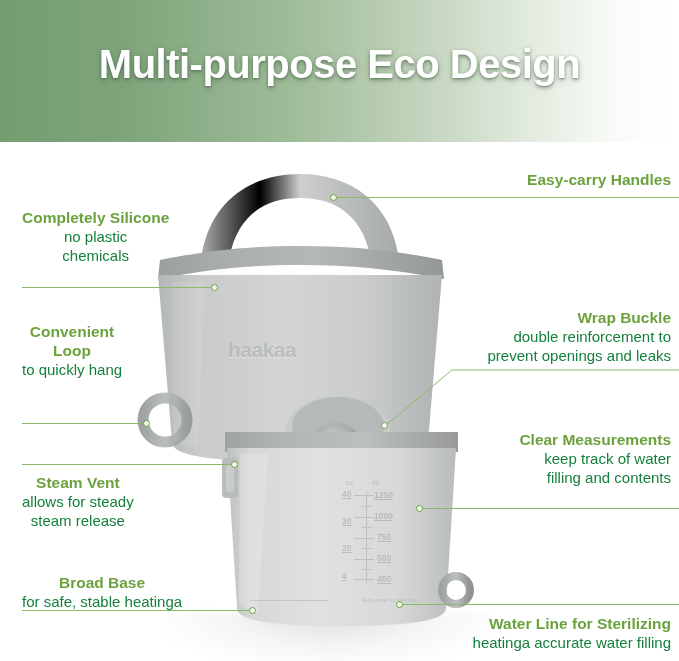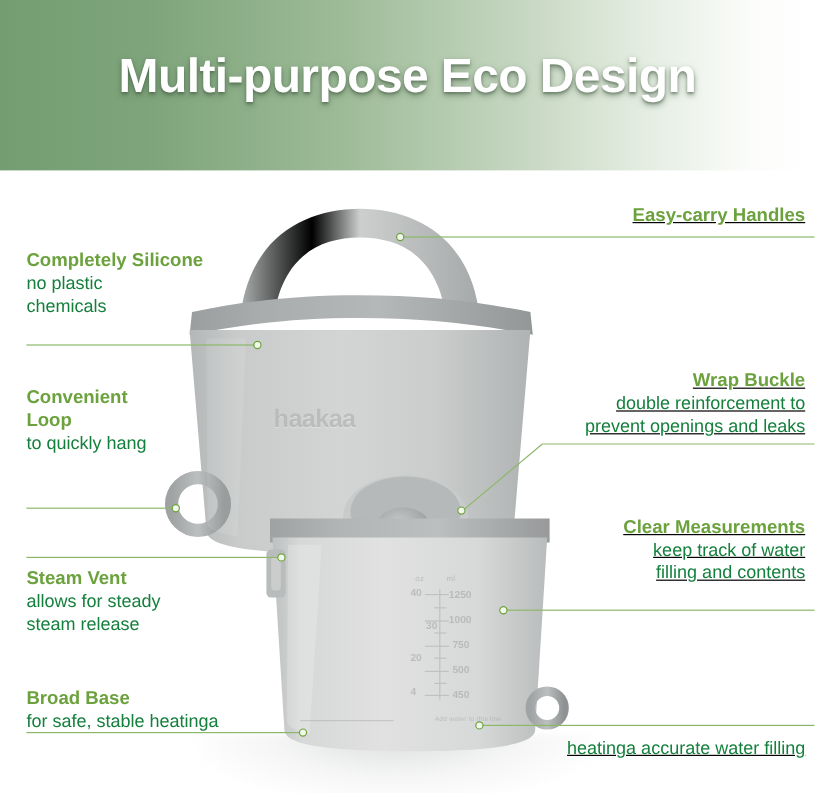--- a/index.html
+++ b/index.html
@@ -30,22 +30,22 @@
   
   .callout{position:absolute;}
   .callout .ttl{
     font-size:15.5px;font-weight:bold;color:#6ca23e;
     line-height:19px;white-space:nowrap;
   }
   .callout .sub{
     font-size:15px;font-weight:normal;color:#15803d;
     line-height:19px;white-space:nowrap;
   }
-  .callout.left{text-align:left;}
-  .callout.right{text-align:right;text-decoration:underline;}
+  .callout.left{text-align:center;}
+  .callout.right{text-align:right;}
 
   
   .leader{position:absolute;height:1px;background:#8cb86a;}
   .dot{
     position:absolute;width:7px;height:7px;border-radius:50%;
     border:1.3px solid #6ca23e;background:#f2f7ec;box-sizing:border-box;
   }
 
   
   #product{position:absolute;left:0;top:142px;width:679px;height:519px;}
@@ -55,21 +55,21 @@
     background:radial-gradient(ellipse at 50% 0%,rgba(175,178,178,.45) 0%,rgba(200,202,202,.18) 45%,rgba(255,255,255,0) 78%);
     filter:blur(3px);
   }
 
   
   .scale{position:absolute;left:340px;top:337px;width:70px;height:115px;opacity:.42;}
   .scale .unit{
     position:absolute;font-size:6.5px;color:#8d9091;letter-spacing:.3px;
   }
   .scale .num{
-    position:absolute;font-size:8.5px;color:#8d9091;font-weight:bold;
+    position:absolute;font-size:8.5px;color:#8d9091;font-weight:bold;text-decoration:underline;
   }
   .scale .tick{position:absolute;height:1px;background:#9a9d9e;}
   .scale .spine{position:absolute;width:1px;background:#9a9d9e;}
   .waterline-txt{
     position:absolute;left:330px;top:455px;width:120px;
     font-size:5.5px;color:#9a9d9e;text-align:center;letter-spacing:.2px;opacity:.5;
   }
   .waterline-rule{
     position:absolute;top:458px;height:1px;background:#a4a7a8;opacity:.45;
   }
@@ -184,21 +184,21 @@
 
     <div class="brand">haakaa</div>
 
     <div class="scale">
       <div class="unit" style="left:6px;top:0;">oz</div>
       <div class="unit" style="left:32px;top:0;">ml</div>
 
       <div class="spine" style="left:26px;top:12px;height:92px;"></div>
 
       <div class="num" style="left:2px;top:10px;">40</div>
-      <div class="num" style="left:2px;top:37px;margin-left:13px;">30</div>
+      <div class="num" style="left:2px;top:37px;">30</div>
       <div class="num" style="left:2px;top:64px;">20</div>
       <div class="num" style="left:2px;top:92px;">4</div>
 
       <div class="num" style="left:34px;top:11px;">1250</div>
       <div class="num" style="left:34px;top:32px;">1000</div>
       <div class="num" style="left:37px;top:53px;">750</div>
       <div class="num" style="left:37px;top:74px;">500</div>
       <div class="num" style="left:37px;top:95px;">450</div>
 
       <div class="tick" style="left:14px;top:16px;width:20px;"></div>
@@ -277,16 +277,17 @@
     <div class="sub">allows for steady</div>
     <div class="sub">steam release</div>
   </div>
 
   <div class="callout left" style="left:22px;top:573px;">
     <div class="ttl">Broad Base</div>
     <div class="sub">for safe, stable heatinga</div>
   </div>
 
   <div class="callout right" style="right:8px;top:614px;">
+    <div class="ttl">Water Line for Sterilizing</div>
     <div class="sub">heatinga accurate water filling</div>
   </div>
 
 </div>
 
 </body></html>

